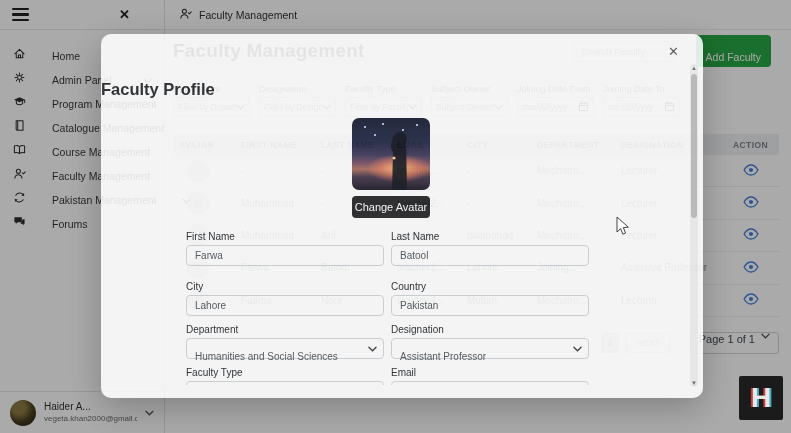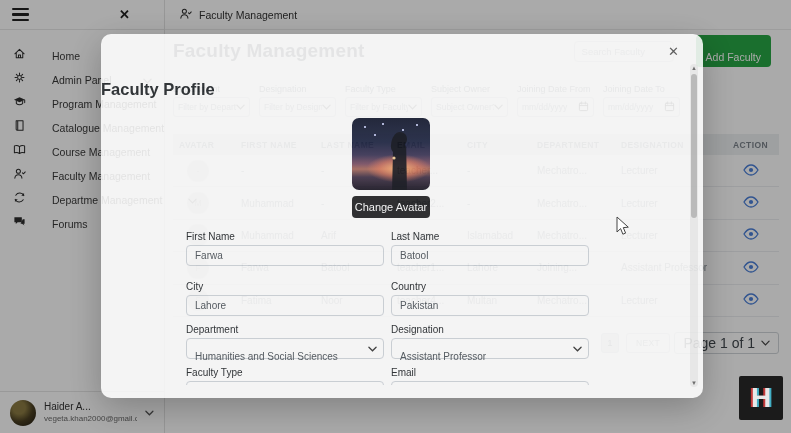--- a/index.html
+++ b/index.html
@@ -70,22 +70,22 @@
   .eye-btn { display:flex; justify-content:center; cursor:pointer; }
 
   .pagination { margin-top:15px; display:flex; align-items:center; width:606px; }
   .pg-one { width:18px; height:20px; background:#dde1e6; border:1px solid #c9ced4;
     border-radius:3px; font-size:9.5px; color:#5c646c; display:flex; align-items:center;
     justify-content:center; margin-left:428px; cursor:pointer; }
   .pg-next { height:20px; border:1px solid #d7dbdf; border-radius:3px; background:#fff;
     font-size:8.5px; color:#9aa1a8; padding:0 9px; margin-left:7px; display:flex;
     align-items:center; cursor:pointer; letter-spacing:.3px; }
   .pg-info { margin-left:auto; height:22px; border:1px solid #cfd4d9; border-radius:3px;
-    background:#fff; font-size:14px; color:#41474d; padding:0 8px; display:flex;
-    align-items:center; gap:6px; cursor:pointer; }
+    background:#fff; font-size:11px; color:#41474d; padding:0 8px; display:flex;
+    gap:6px; cursor:pointer; }
 
   
   .backdrop { position:absolute; inset:0; background:rgba(0,0,0,.335); z-index:40; }
   .modal { position:absolute; left:101px; top:34px; width:602px; height:364px;
     background:#fff; border-radius:10px; box-shadow:0 10px 34px rgba(0,0,0,.28);
     z-index:50; opacity:.87; }
   .modal-close { position:absolute; top:10px; right:24px; font-size:13px; color:#555;
     cursor:pointer; z-index:3; }
   .modal-clip { position:absolute; top:24px; left:0; right:14px; height:327px;
     overflow:hidden; }
@@ -186,21 +186,21 @@
               <path fill="none" stroke="#2e2e2e" stroke-width="1.1" stroke-linecap="round" stroke-linejoin="round" d="M2 12c.2-2.3 1.8-3.6 3.8-3.6S9.4 9.7 9.6 12M10.2 6.3l1 1 2-2"></path>
             </svg></span>
     <span>Faculty Management</span>
         </div>
         <div class="menu-item">
           <span><svg width="13" height="13" viewBox="0 0 14 14">
               <path fill="none" stroke="#2e2e2e" stroke-width="1.1" stroke-linecap="round" stroke-linejoin="round" d="M11.7 5A5 5 0 003 4.6M2.3 9a5 5 0 008.7.4"></path>
               <path d="M11.9 2.2v3h-3z" fill="#2e2e2e"></path>
               <path d="M2.1 11.8v-3h3z" fill="#2e2e2e"></path>
             </svg></span>
-    <span>Departme Management</span>
+    <span>Pakistan Management</span>
           <span class="chev"><svg width="9" height="6" viewBox="0 0 10 6">
               <path d="M1 1l4 4 4-4" fill="none" stroke="#666" stroke-width="1.3" stroke-linecap="round"></path>
             </svg></span>
         </div>
         <div class="menu-item">
           <span><svg width="13" height="13" viewBox="0 0 14 14">
               <path d="M1.5 2.5h8v5.2H5L3 9.6V7.7H1.5z" fill="#2e2e2e"></path>
               <path d="M10.5 4.5h2v5h-1.2l1 1.7-2.6-1.7h-1.6" fill="#2e2e2e"></path>
             </svg></span>
     <span>Forums</span>

